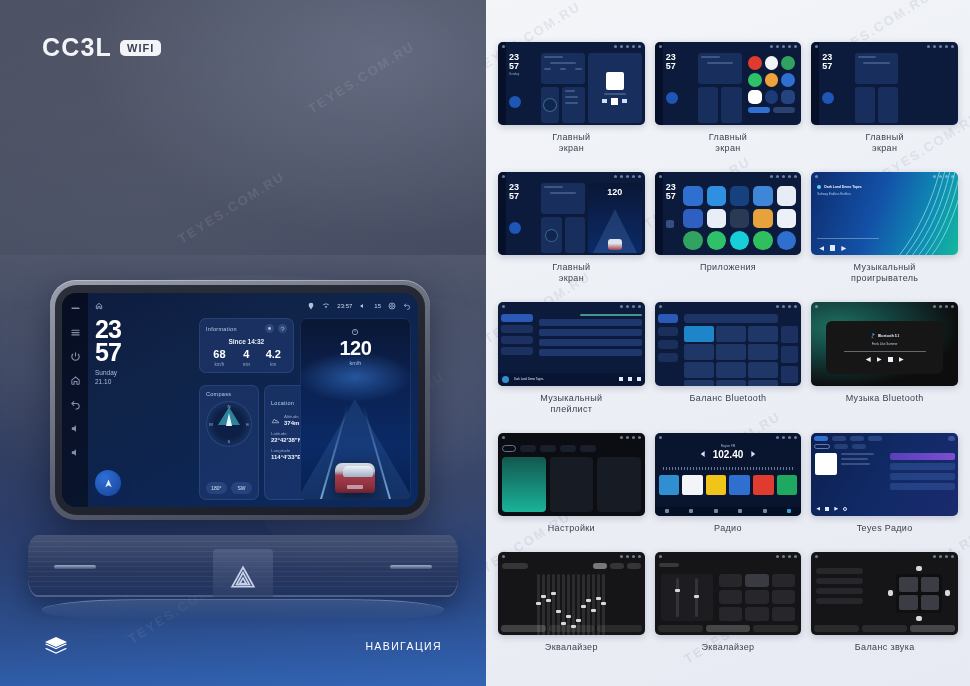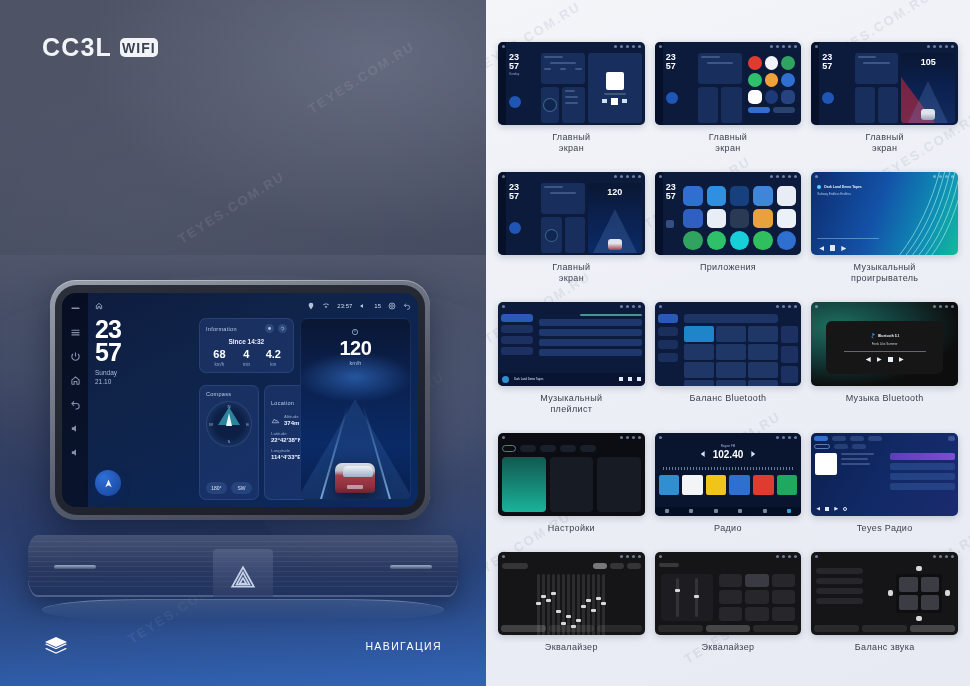--- a/index.html
+++ b/index.html
@@ -42,22 +42,22 @@
   .logo-row {
     position: absolute; left: 42px; top: 33px;
     display: flex; align-items: center; gap: 8px;
   }
   .logo-text {
     color: #f2f4f8; font-size: 25px; font-weight: 700;
     letter-spacing: 1.2px;
   }
   .logo-badge {
     background: #f2f4f8; color: #3b4152;
-    font-size: 14px; font-weight: 700; letter-spacing: 1px;
-    padding: 3px 2px 2px; border-radius: 5px; line-height: 1;
+    font-size: 11px; font-weight: 700; letter-spacing: 1px;
+    padding: 3px 7px 2px; border-radius: 5px; line-height: 1;
   }
 
   
   .headline { position: absolute; left: 40px; top: 84px; }
   .headline .year {
     color: #ffffff; font-size: 50px; font-weight: 700; line-height: 1.02;
     letter-spacing: -0.5px;
     text-shadow: 0 2px 10px rgba(0,0,0,0.28);
   }
   .headline .l1, .headline .l2 {
@@ -773,26 +773,20 @@
             <div style="width:33%;display:flex;flex-direction:column;gap:3px">
               <div class="t-card" style="height:44%;padding:3px">
                   <div class="t-line" style="width:50%"></div>
                   <div class="t-line" style="width:70%;margin:4px auto"></div>
                 </div>
               <div style="display:flex;gap:3px;flex:1">
                   <div class="t-card" style="flex:1"></div>
                   <div class="t-card" style="flex:1"></div>
                 </div>
             </div>
-            <div style="flex:1;border-radius:3px;position:relative;overflow:hidden;background:linear-gradient(180deg,#0a1734,#0b2150 50%,#132a5e)">
-              <div style="position:absolute;left:0;bottom:0;width:0;height:0;border-right:34px solid transparent;border-bottom:46px solid rgba(210,40,60,.55)"></div>
-              <div style="position:absolute;left:50%;bottom:0;transform:translateX(-50%);width:0;height:0;border-left:20px solid transparent;border-right:20px solid transparent;border-bottom:42px solid rgba(120,180,255,.18)"></div>
-              <div style="position:absolute;left:0;right:0;top:4px;text-align:center;color:#fff;font-size:9px;font-weight:700">105</div>
-              <div style="position:absolute;left:50%;bottom:3px;transform:translateX(-50%);width:14px;height:11px;border-radius:3px;background:linear-gradient(180deg,#dfe4ec 40%,#9aa4b5)"></div>
-            </div>
           </div>
         </div>
         <div class="caption" style="white-space:pre-line">Главный
 экран</div>
       </div>
 
       <div class="cell">
         <div class="thumb">
           <div class="t-rail"></div>
           <div class="t-bar">

